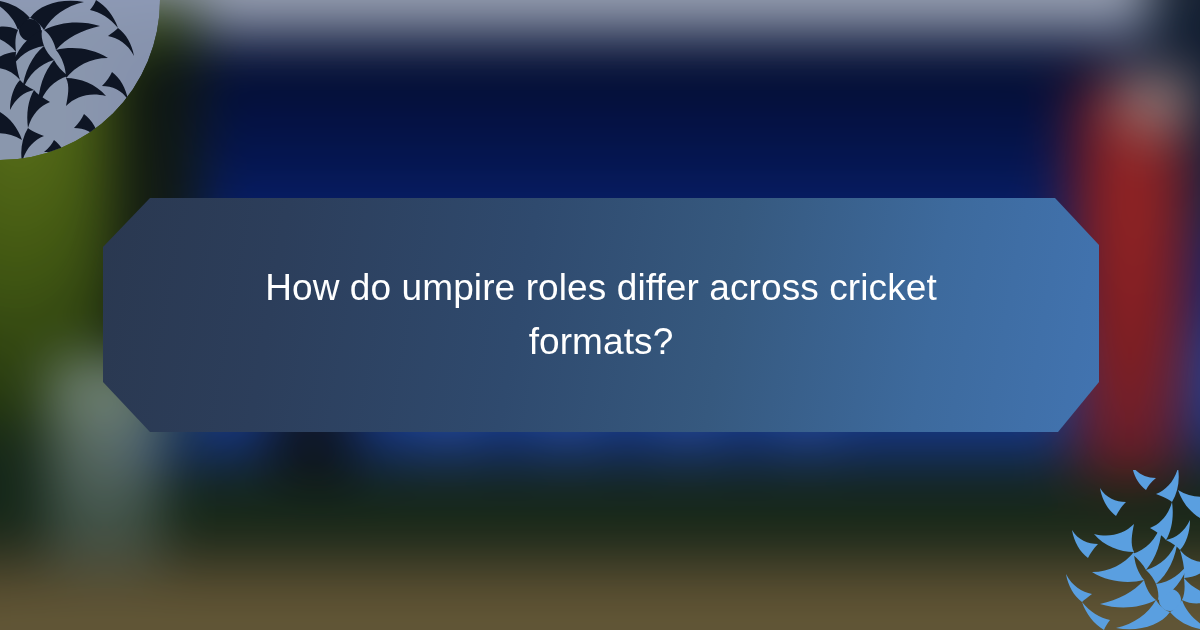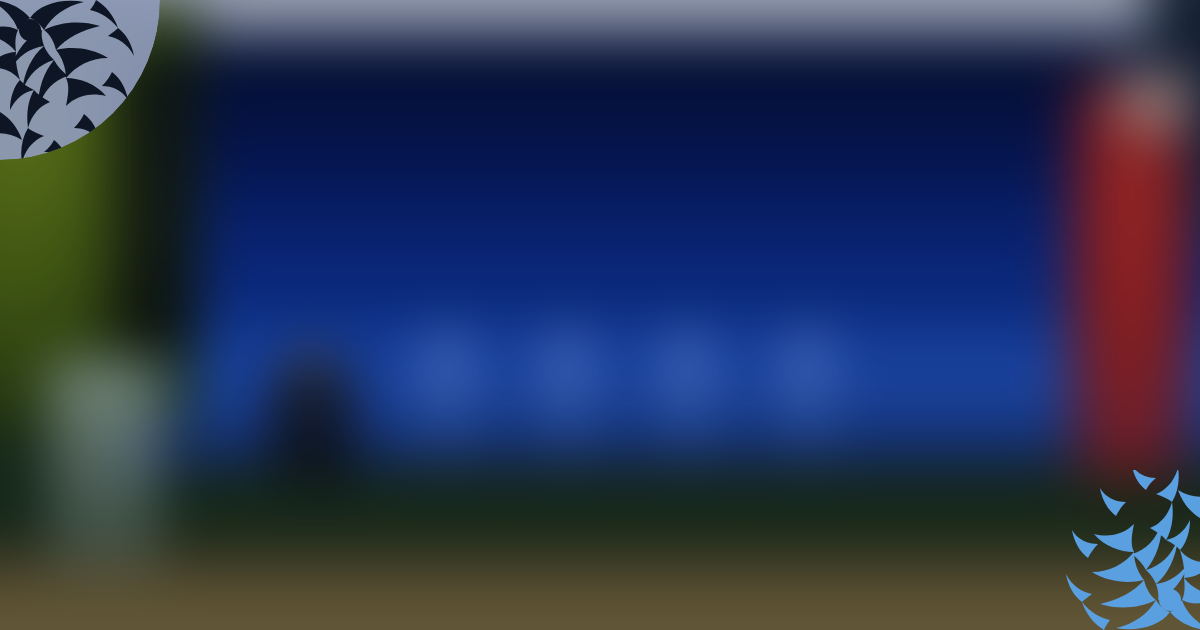--- a/index.html
+++ b/index.html
@@ -221,14 +221,17 @@
         <path d="M0 112 C10 118, 18 128, 22 140 C12 134, 2 132, -8 134 C-4 126, -2 119, 0 112 Z"></path>
         <path d="M96 0 C106 6, 114 16, 118 28 C110 18, 100 12, 90 10 C93 6, 95 3, 96 0 Z"></path>
         <path d="M118 28 C126 34, 132 44, 134 56 C128 44, 118 38, 108 36 C112 33, 116 30, 118 28 Z"></path>
         <path d="M112 72 C120 78, 126 88, 128 100 C122 90, 112 86, 102 86 C107 81, 110 76, 112 72 Z"></path>
         <path d="M84 114 C92 120, 98 130, 100 142 C94 132, 84 128, 74 128 C79 123, 82 118, 84 114 Z"></path>
         <path d="M54 140 C62 146, 66 154, 68 164 C62 156, 54 152, 44 152 C49 148, 52 144, 54 140 Z"></path>
       </g>
     </g>
   </svg>
 
+  <div class="card">
+    <h1 class="card-title">How do umpire roles differ across cricket formats?</h1>
+  </div>
 
 </div>
 
 </body></html>

